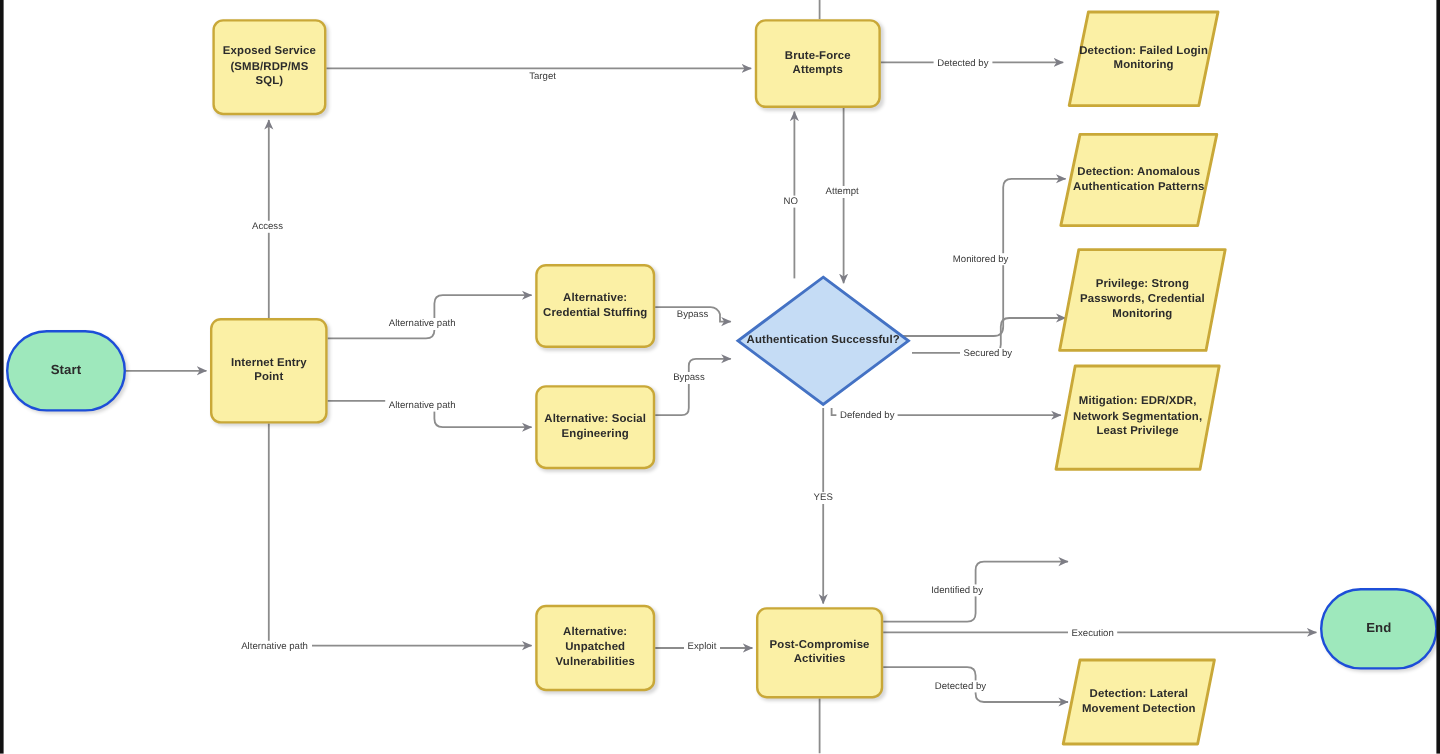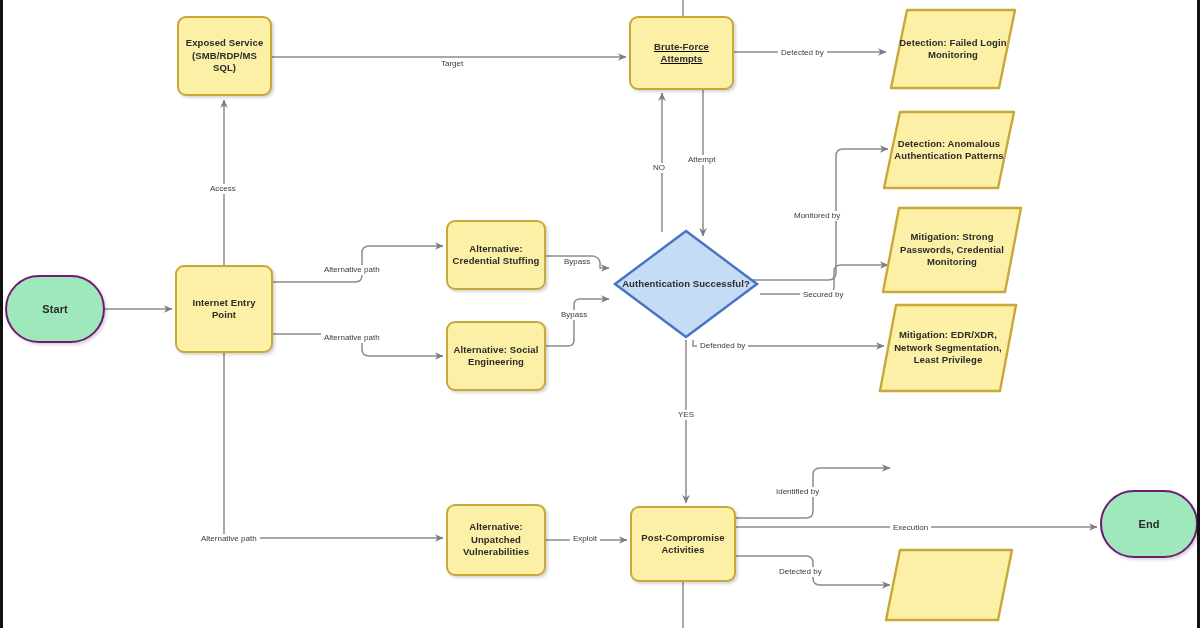--- a/index.html
+++ b/index.html
@@ -8,21 +8,21 @@
   .edge-strip{position:absolute;top:0;width:3px;height:628px;background:#111111;z-index:40;}
   .edge-strip.left{left:0;}
   .edge-strip.right{left:1197px;}
   svg#wires{position:absolute;left:0;top:0;width:1200px;height:628px;z-index:1;}
   .node{position:absolute;box-sizing:border-box;display:flex;align-items:center;
         justify-content:center;text-align:center;z-index:5;}
   .node .lbl{font-size:9.5px;font-weight:bold;color:#2b2b2b;line-height:12.5px;
              letter-spacing:.1px;padding:0 4px;}
   .proc{background:#FBF0A5;border:2px solid #C9A838;border-radius:9px;
         box-shadow:2px 2px 3px rgba(0,0,0,.16);}
-  .term{background:#9EE8BC;border:2px solid #701a75;border-radius:50px;
+  .term{background:#9EE8BC;border:2px solid #1d4ed8;border-radius:50px;
         box-shadow:2px 2px 3px rgba(0,0,0,.16);}
   .term .lbl{font-size:11px;}
   .decision{background:transparent;border:none;}
   .decision .dwrap{position:absolute;inset:0;}
   .decision .lbl{position:relative;z-index:3;}
   .para{background:transparent;border:none;}
   .para .pwrap{position:absolute;inset:0;}
   .para .lbl{position:relative;z-index:3;}
   .elabel{position:absolute;font-size:8px;color:#3a3a3a;background:#ffffff;
           padding:0 3px;white-space:nowrap;z-index:6;line-height:10px;
@@ -92,21 +92,21 @@
   </div>
 
   <div class="node proc" style="left:175px;top:265px;width:98px;height:88px;">
     <span class="lbl">Internet Entry Point</span>
   </div>
 
   <div class="node proc" style="left:177px;top:16px;width:95px;height:80px;">
     <span class="lbl">Exposed Service (SMB/RDP/MS SQL)</span>
   </div>
 
-  <div class="node proc" style="left:629px;top:16px;width:105px;height:74px;text-decoration:underline;">
+  <div class="node proc" style="left:629px;top:16px;width:105px;height:74px;">
     <span class="lbl">Brute-Force Attempts</span>
   </div>
 
   <div class="node proc" style="left:446px;top:220px;width:100px;height:70px;">
     <span class="lbl">Alternative: Credential Stuffing</span>
   </div>
 
   <div class="node proc" style="left:446px;top:504px;width:100px;height:72px;">
     <span class="lbl">Alternative: Unpatched Vulnerabilities</span>
   </div>
@@ -141,35 +141,36 @@
     <svg class="pwrap" viewBox="0 0 134 80" preserveAspectRatio="none">
       <polygon points="18,2 132,2 116,78 2,78" fill="#FBF0A5" stroke="#C9A838" stroke-width="2.4" stroke-linejoin="round"></polygon>
     </svg>
     <span class="lbl">Detection: Anomalous Authentication Patterns</span>
   </div>
 
   <div class="node para" style="left:881px;top:206px;width:142px;height:88px;">
     <svg class="pwrap" viewBox="0 0 142 88" preserveAspectRatio="none">
       <polygon points="18,2 140,2 124,86 2,86" fill="#FBF0A5" stroke="#C9A838" stroke-width="2.4" stroke-linejoin="round"></polygon>
     </svg>
-    <span class="lbl">Mitigation: Strong Passwords, Credential Monitoring</span>
+    <span class="lbl">Privilege: Strong Passwords, Credential Monitoring</span>
   </div>
 
   <div class="node para" style="left:878px;top:303px;width:140px;height:90px;">
     <svg class="pwrap" viewBox="0 0 140 90" preserveAspectRatio="none">
       <polygon points="18,2 138,2 122,88 2,88" fill="#FBF0A5" stroke="#C9A838" stroke-width="2.4" stroke-linejoin="round"></polygon>
     </svg>
     <span class="lbl">Mitigation: EDR/XDR, Network Segmentation, Least Privilege</span>
   </div>
 
 
   <div class="node para" style="left:884px;top:548px;width:130px;height:74px;">
     <svg class="pwrap" viewBox="0 0 130 74" preserveAspectRatio="none">
       <polygon points="16,2 128,2 114,72 2,72" fill="#FBF0A5" stroke="#C9A838" stroke-width="2.4" stroke-linejoin="round"></polygon>
     </svg>
+    <span class="lbl">Detection: Lateral Movement Detection</span>
   </div>
 
   <span class="elabel" style="left:438px;top:59px;">Target</span>
   <span class="elabel" style="left:207px;top:184px;">Access</span>
   <span class="elabel" style="left:778px;top:48px;">Detected by</span>
   <span class="elabel" style="left:650px;top:163px;">NO</span>
   <span class="elabel" style="left:685px;top:155px;">Attempt</span>
   <span class="elabel" style="left:791px;top:211px;">Monitored by</span>
   <span class="elabel" style="left:800px;top:290px;">Secured by</span>
   <span class="elabel" style="left:697px;top:341px;">Defended by</span>

